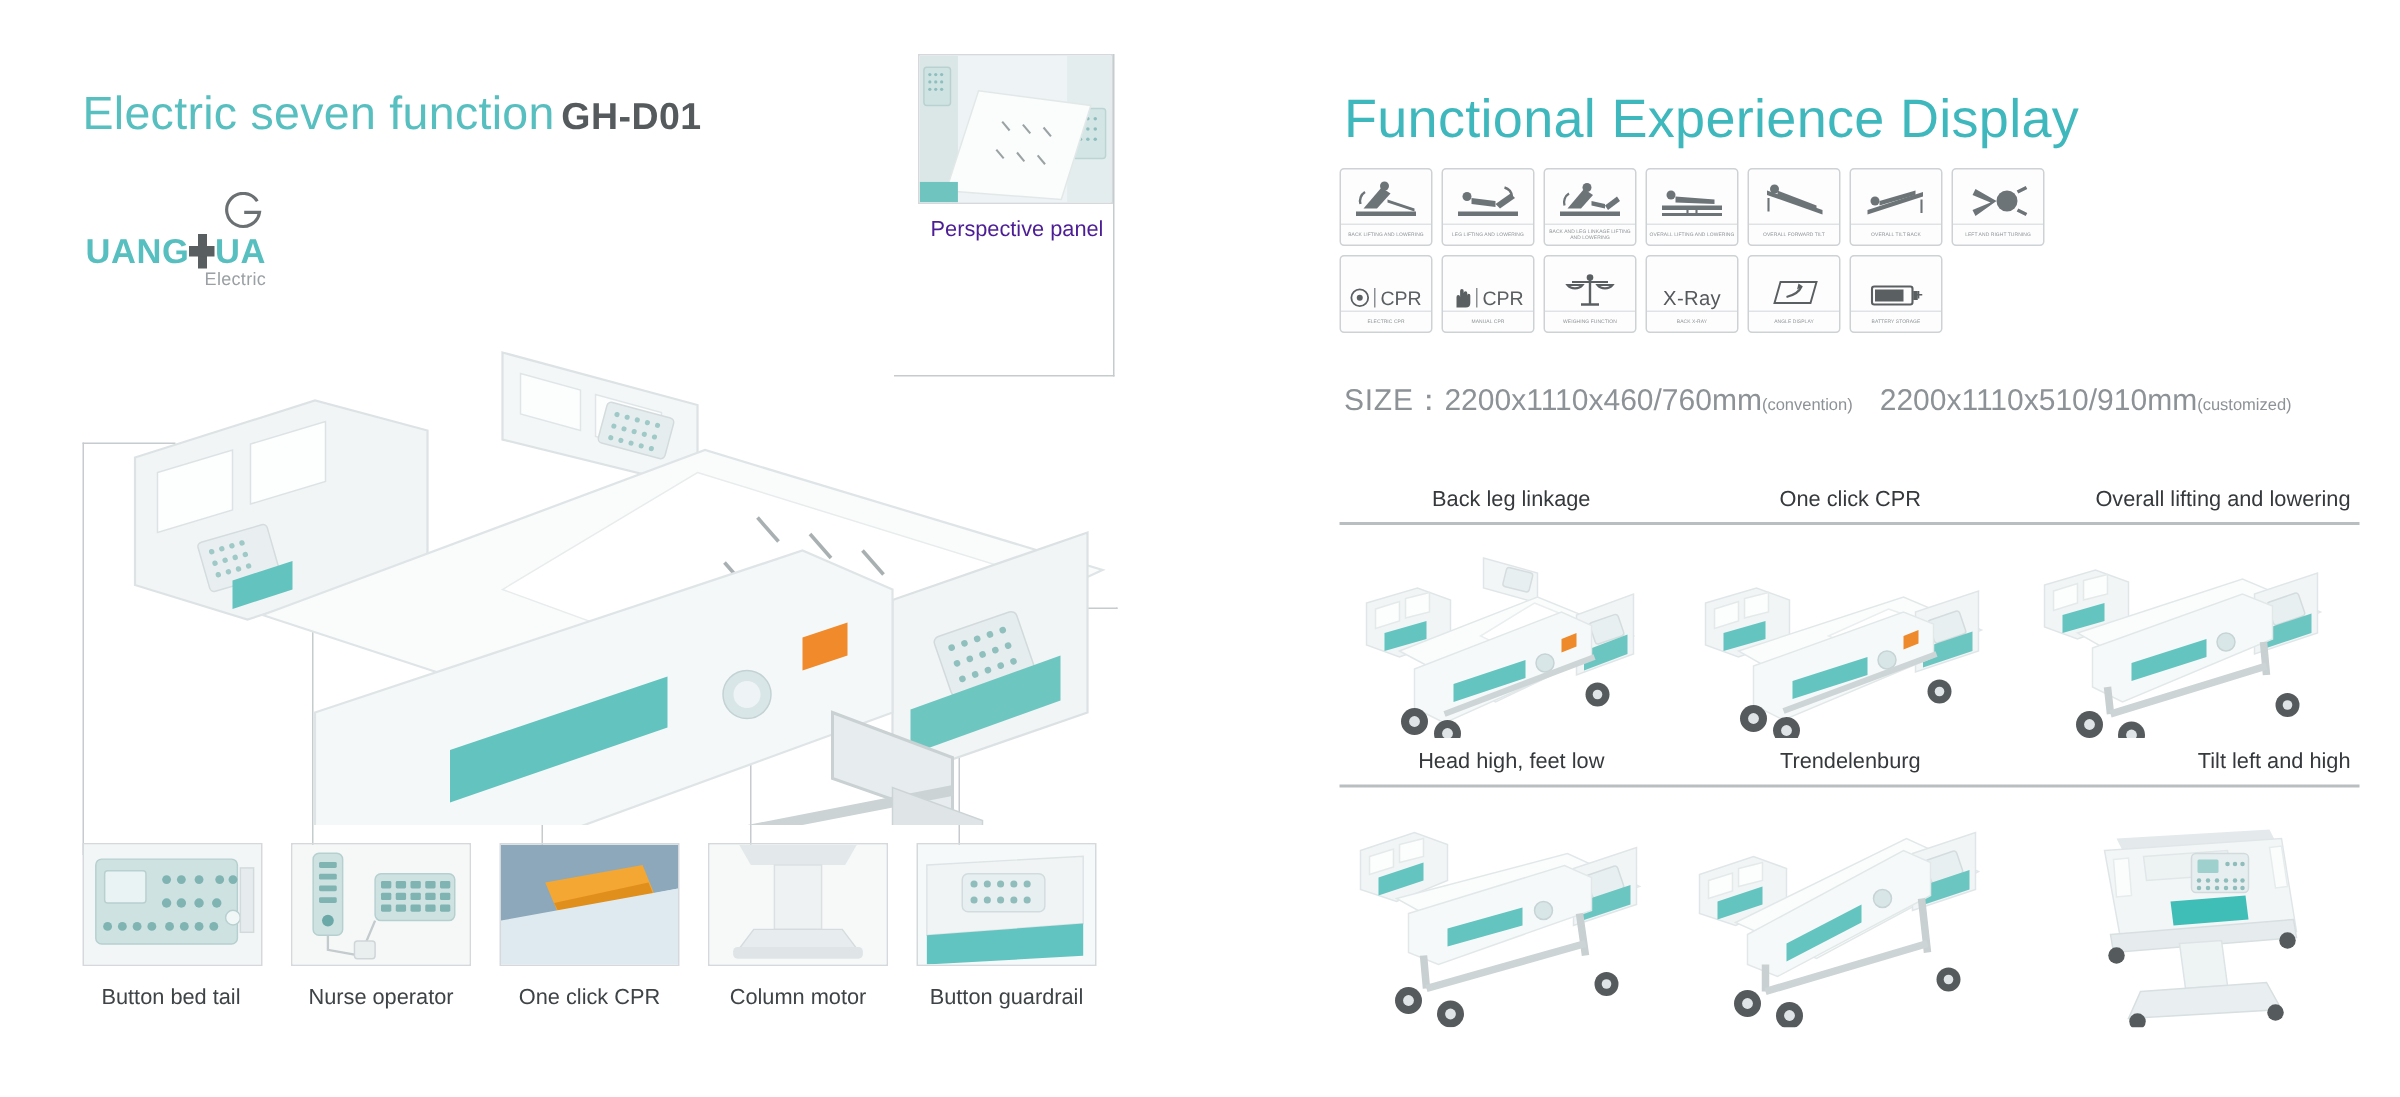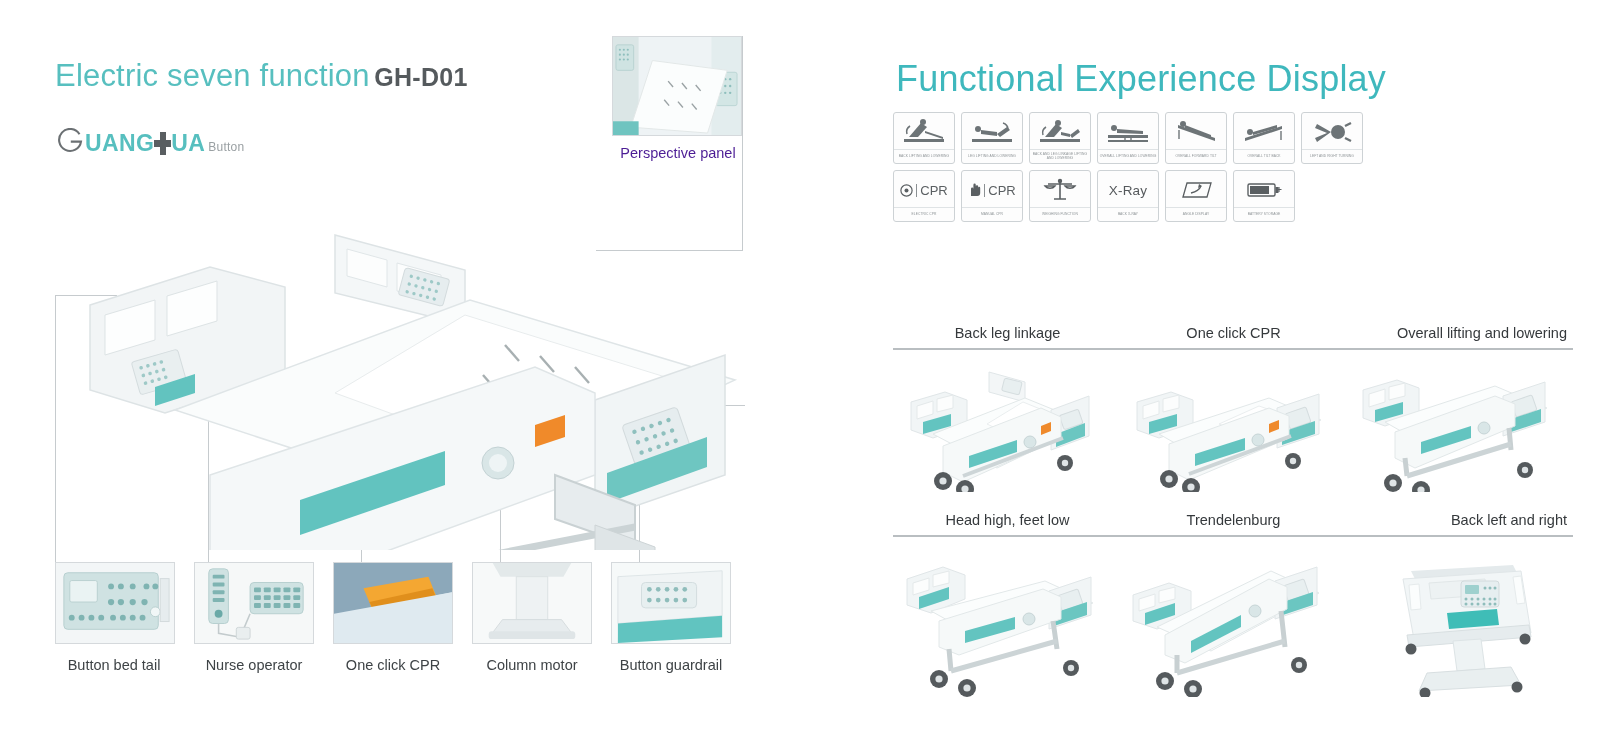--- a/index.html
+++ b/index.html
@@ -18,21 +18,21 @@
   .title-row { position: absolute; left: 55px; top: 58px; white-space: nowrap; }
   .title-main {
     font-size: 31px; color: #57bfbf; font-weight: 400;
     letter-spacing: .2px;
   }
   .title-model {
     font-size: 25px; color: #555a5d; font-weight: 600; letter-spacing: .3px;
   }
 
   
-  .brand { position: absolute; left: 57px; top: 128px; display: flex; align-items: flex-end; }
+  .brand { position: absolute; left: 57px; top: 128px; display: flex; align-items: flex-end; flex-direction: column; }
   .brand-g {
     position: relative; width: 27px; height: 27px; margin-right: 1px;
   }
   .brand-g svg { display:block; }
   .brand-text {
     font-size: 23px; font-weight: 700; color: #57bfbf;
     letter-spacing: .4px; line-height: 24px;
   }
   .brand-cross {
     display:inline-block; position: relative; width: 17px; height: 23px;
@@ -91,21 +91,21 @@
   }
 
   .icon-grid { position: absolute; left: 33px; top: 112px; width: 680px; }
   .icon-row { display: flex; gap: 6px; margin-bottom: 6px; }
   .icon-cell {
     width: 62px; border: 1px solid #cdd2d5; border-radius: 3px;
     background: #fdfdfd; display: flex; flex-direction: column;
     overflow: hidden;
   }
   .icon-art {
-    height: 36px; display: flex; align-items: center; justify-content: center;
+    height: 36px; display: flex; align-items: flex-end; justify-content: center;
     padding: 3px 4px 1px;
   }
   .icon-art svg { display: block; }
   .icon-lbl {
     border-top: 1px solid #dfe3e5;
     font-size: 3.3px; color: #8d9396; text-align: center;
     line-height: 1.35; padding: 1.5px 1px 2px; letter-spacing: .05px;
     height: 14px; display:flex; align-items:center; justify-content:center;
   }
   .cpr-art { font-size: 13px; color: #5a5f62; display:flex; align-items:center; gap:2px; }
@@ -126,21 +126,21 @@
   .g-row-caps { display: flex; }
   .g-cap {
     width: 226px; font-size: 14.5px; color: #35393c; padding-left: 3px; text-align: center;
   }
   .g-cap:nth-child(3) { text-align: right; padding-right: 4px; }
   .g-rule { height: 2px; background: #b9bec1; margin: 7px 0 0; width: 680px; }
   .g-row-imgs { display: flex; }
   .g-img {
     width: 226px; height: 142px; position: relative; overflow: hidden;
   }
-  .g-block2 { margin-top: 20px; }
+  .g-block2 { margin-top: 8px; }
   .g-img2 { width: 226px; height: 160px; position: relative; overflow: hidden; }
 
   
   .bedsvg { width: 100%; height: 100%; display: block; }
 </style>
 </head>
 <body>
 
 <div class="page">
 
@@ -153,21 +153,21 @@
 
     <div class="brand">
       <div class="brand-g">
         <svg width="27" height="27" viewBox="0 0 27 27">
           <path d="M22.5 6.2 A11 11 0 1 0 24 13.6 L13.8 13.6" fill="none" stroke="#6b7073" stroke-width="2.1"></path>
         </svg>
       </div>
       <span class="brand-text">
         <span>UANG</span><span class="brand-cross"></span><span>UA</span>
       </span>
-      <span class="brand-medical">Button</span>
+      <span class="brand-medical">Electric</span>
     </div>
 
     <div class="persp-box">
       <svg class="bedsvg" viewBox="0 0 130 100" preserveAspectRatio="none">
         <rect width="130" height="100" fill="#eef3f5"></rect>
         <rect x="0" y="0" width="26" height="100" fill="#dbe6e6"></rect>
         <rect x="3" y="8" width="18" height="26" rx="2" fill="#cfe3e2" stroke="#b9d2d1"></rect>
         <g fill="#8fbfbd">
           <circle cx="7" cy="13" r="1.1"></circle>
             <circle cx="11" cy="13" r="1.1"></circle>
@@ -620,20 +620,23 @@
               <rect x="4" y="5" width="19" height="8" fill="#5a5f62"></rect>
               <rect x="29.5" y="6" width="3" height="6" fill="#5a5f62"></rect>
               <path d="M33 6 v5 M30.5 8.5 h5" stroke="#5a5f62" stroke-width="1.1"></path>
             </svg>
           </div>
           <div class="icon-lbl">BATTERY STORAGE</div>
         </div>
       </div>
     </div>
 
+    <div class="size-line">
+      <span class="size-lbl">SIZE：</span><span class="size-val">2200x1110x460/760mm</span><span class="size-sub">(convention)</span><span class="size-gap"></span><span class="size-val">2200x1110x510/910mm</span><span class="size-sub">(customized)</span>
+    </div>
 
     <div class="gallery">
 
       <div class="g-row-caps">
         <div class="g-cap">Back leg linkage</div>
         <div class="g-cap">One click CPR</div>
         <div class="g-cap">Overall lifting and lowering</div>
       </div>
       <div class="g-rule"></div>
 
@@ -727,21 +730,21 @@
             <circle cx="180" cy="120" r="8" fill="#555a5d"></circle>
               <circle cx="180" cy="120" r="3.2" fill="#dfe4e6"></circle>
           </svg>
         </div>
       </div>
 
       <div class="g-block2">
         <div class="g-row-caps">
           <div class="g-cap">Head high, feet low</div>
           <div class="g-cap">Trendelenburg</div>
-          <div class="g-cap">Back left and right</div>
+          <div class="g-cap">Tilt left and high</div>
         </div>
         <div class="g-rule"></div>
 
         <div class="g-row-imgs">
 
           <div class="g-img2">
             <svg class="bedsvg" viewBox="0 0 226 160">
               <path d="M14 42 L50 30 L72 38 L72 62 L38 76 L14 68 Z" fill="#f1f5f6" stroke="#e0e6e8"></path>
               <path d="M20 46 L36 41 L36 53 L20 58 Z" fill="#fcfdfd" stroke="#e4e9ea"></path>
               <path d="M40 38 L56 34 L56 46 L40 50 Z" fill="#fcfdfd" stroke="#e4e9ea"></path>

